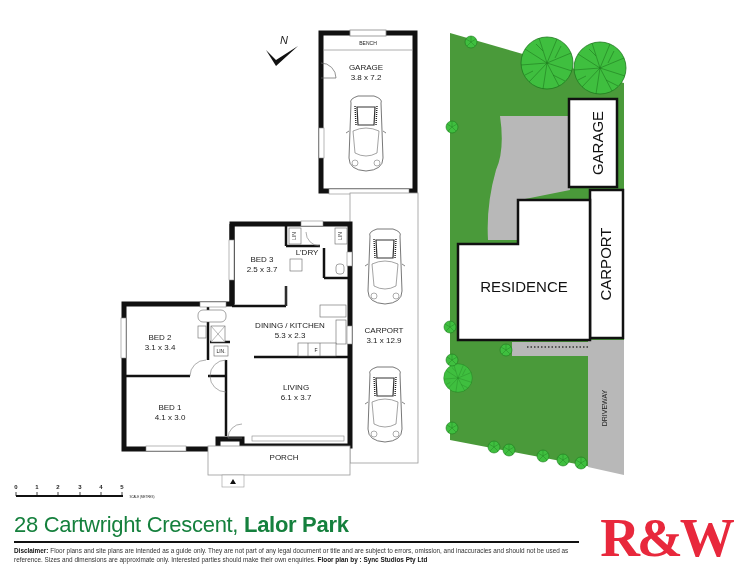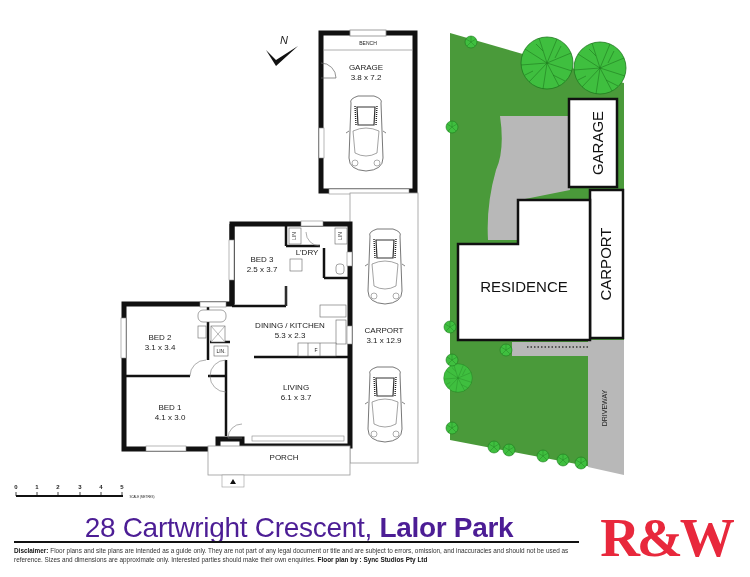--- a/index.html
+++ b/index.html
@@ -3,21 +3,21 @@
   <meta charset="utf-8">
   <style>
     html, body { margin: 0; padding: 0; background: #ffffff; }
     body { width: 750px; height: 577px; position: relative; overflow: hidden; font-family: "Liberation Sans", sans-serif; }
     #plan { position: absolute; left: 0; top: 0; width: 750px; height: 577px; }
     .lbl { font-family: "Liberation Sans", sans-serif; fill: #222; text-anchor: middle; }
     .room { font-size: 8px; }
     .tiny { font-size: 5px; }
     .site { font-size: 15px; fill: #111; }
     .title-wrap { position: absolute; left: 14px; top: 512px; width: 570px; }
-    .title { font-size: 28px; color: #4c1d95; letter-spacing: -0.3px; white-space: nowrap; text-align: center; }
+    .title { font-size: 22px; color: #15803d; letter-spacing: -0.3px; white-space: nowrap; }
     .title b { font-weight: bold; }
     .rule { position: absolute; left: 14px; top: 541px; width: 565px; height: 2px; background: #111; }
     .disclaimer { position: absolute; left: 14px; top: 546px; width: 570px; font-size: 6.4px; line-height: 9px; color: #333; }
     .disclaimer b { color: #111; }
     .logo { position: absolute; left: 596px; top: 512px; width: 140px; height: 52px; color: #e8283c; font-family: "Liberation Serif", serif; font-weight: bold; font-size: 54px; line-height: 52px; letter-spacing: -3px; text-align: center; transform: scaleX(1.02); }
   </style>
 </head>
 <body>
 
 <svg id="plan" viewBox="0 0 750 577" xmlns="http://www.w3.org/2000/svg">

